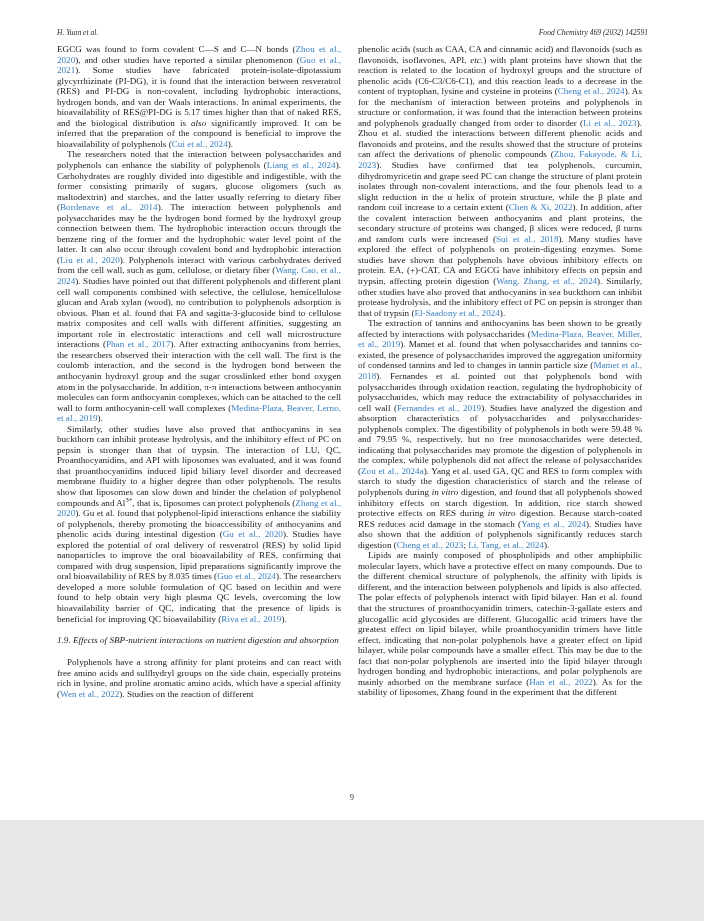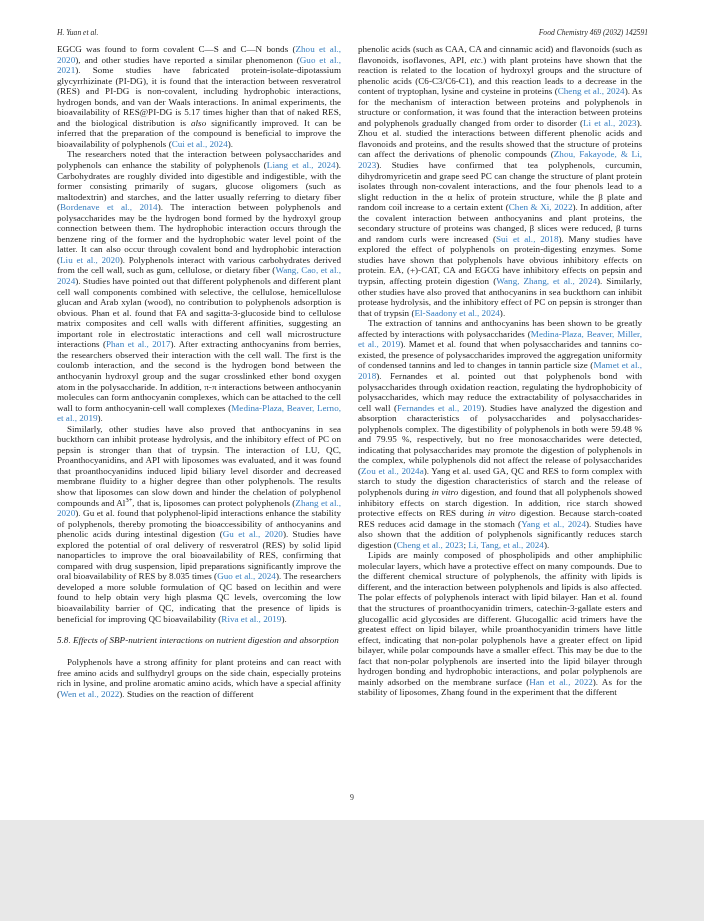--- a/index.html
+++ b/index.html
@@ -69,21 +69,21 @@
   <div class="running-header">
     <span>H. Yuan et al.</span>
     <span>Food Chemistry 469 (2032) 142591</span>
   </div>
 
   <div class="content">
     <div class="col">
         <p class="para"><span>EGCG was found to form covalent C—S and C—N bonds (</span><a class="cite" style="color: rgb(59, 128, 192);">Zhou et al., 2020</a><span>), and other studies have reported a similar phenomenon (</span><a class="cite" style="color: rgb(59, 128, 192);">Guo et al., 2021</a><span>). Some studies have fabricated protein-isolate-dipotassium glycyrrhizinate (PI-DG), it is found that the interaction between resveratrol (RES) and PI-DG is non-covalent, including hydrophobic interactions, hydrogen bonds, and van der Waals interactions. In animal experiments, the bioavailability of RES@PI-DG is 5.17 times higher than that of naked RES, and the biological distribution is </span><em>also</em><span> significantly improved. It can be inferred that the preparation of the compound is beneficial to improve the bioavailability of polyphenols (</span><a class="cite" style="color: rgb(59, 128, 192);">Cui et al., 2024</a><span>).</span></p>
         <p class="para indent"><span>The researchers noted that the interaction between polysaccharides and polyphenols can enhance the stability of polyphenols (</span><a class="cite" style="color: rgb(59, 128, 192);">Liang et al., 2024</a><span>). Carbohydrates are roughly divided into digestible and indigestible, with the former consisting primarily of sugars, glucose oligomers (such as maltodextrin) and starches, and the latter usually referring to dietary fiber (</span><a class="cite" style="color: rgb(59, 128, 192);">Bordenave et al., 2014</a><span>). The interaction between polyphenols and polysaccharides may be the hydrogen bond formed by the hydroxyl group connection between them. The hydrophobic interaction occurs through the benzene ring of the former and the hydrophobic water level point of the latter. It can also occur through covalent bond and hydrophobic interaction (</span><a class="cite" style="color: rgb(59, 128, 192);">Liu et al., 2020</a><span>). Polyphenols interact with various carbohydrates derived from the cell wall, such as gum, cellulose, or dietary fiber (</span><a class="cite" style="color: rgb(59, 128, 192);">Wang, Cao, et al., 2024</a><span>). Studies have pointed out that different polyphenols and different plant cell wall components combined with selective, the cellulose, hemicellulose glucan and Arab xylan (wood), no contribution to polyphenols adsorption is obvious. Phan et al. found that FA and sagitta-3-glucoside bind to cellulose matrix composites and cell walls with different affinities, suggesting an important role in electrostatic interactions and cell wall microstructure interactions (</span><a class="cite" style="color: rgb(59, 128, 192);">Phan et al., 2017</a><span>). After extracting anthocyanins from berries, the researchers observed their interaction with the cell wall. The first is the coulomb interaction, and the second is the hydrogen bond between the anthocyanin hydroxyl group and the sugar crosslinked ether bond oxygen atom in the polysaccharide. In addition, π-π interactions between anthocyanin molecules can form anthocyanin complexes, which can be attached to the cell wall to form anthocyanin-cell wall complexes (</span><a class="cite" style="color: rgb(59, 128, 192);">Medina-Plaza, Beaver, Lerno, et al., 2019</a><span>).</span></p>
         <p class="para indent"><span>Similarly, other studies have also proved that anthocyanins in sea buckthorn can inhibit protease hydrolysis, and the inhibitory effect of PC on pepsin is stronger than that of trypsin. The interaction of LU, QC, Proanthocyanidins, and API with liposomes was evaluated, and it was found that proanthocyanidins induced lipid biliary level disorder and decreased membrane fluidity to a higher degree than other polyphenols. The results show that liposomes can slow down and hinder the chelation of polyphenol compounds and Al</span><sup>3+</sup><span>, that is, liposomes can protect polyphenols (</span><a class="cite" style="color: rgb(59, 128, 192);">Zhang et al., 2020</a><span>). Gu et al. found that polyphenol-lipid interactions enhance the stability of polyphenols, thereby promoting the bioaccessibility of anthocyanins and phenolic acids during intestinal digestion (</span><a class="cite" style="color: rgb(59, 128, 192);">Gu et al., 2020</a><span>). Studies have explored the potential of oral delivery of resveratrol (RES) by solid lipid nanoparticles to improve the oral bioavailability of RES, confirming that compared with drug suspension, lipid preparations significantly improve the oral bioavailability of RES by 8.035 times (</span><a class="cite" style="color: rgb(59, 128, 192);">Guo et al., 2024</a><span>). The researchers developed a more soluble formulation of QC based on lecithin and were found to help obtain very high plasma QC levels, overcoming the low bioavailability barrier of QC, indicating that the presence of lipids is beneficial for improving QC bioavailability (</span><a class="cite" style="color: rgb(59, 128, 192);">Riva et al., 2019</a><span>).</span></p>
-        <h3 class="sec-heading"><em>5.8. Effects of SBP-nutrient interactions on nutrient digestion and absorption</em></h3>
+        <h3 class="sec-heading"><em>1.9. Effects of SBP-nutrient interactions on nutrient digestion and absorption</em></h3>
         <p class="para indent"><span>Polyphenols have a strong affinity for plant proteins and can react with free amino acids and sulfhydryl groups on the side chain, especially proteins rich in lysine, and proline aromatic amino acids, which have a special affinity (</span><a class="cite" style="color: rgb(59, 128, 192);">Wen et al., 2022</a><span>). Studies on the reaction of different</span></p>
       </div>
     <div class="col">
         <p class="para"><span>phenolic acids (such as CAA, CA and cinnamic acid) and flavonoids (such as flavonoids, isoflavones, API, </span><em>etc.</em><span>) with plant proteins have shown that the reaction is related to the location of hydroxyl groups and the structure of phenolic acids (C6-C3/C6-C1), and this reaction leads to a decrease in the content of tryptophan, lysine and cysteine in proteins (</span><a class="cite" style="color: rgb(59, 128, 192);">Cheng et al., 2024</a><span>). As for the mechanism of interaction between proteins and polyphenols in structure or conformation, it was found that the interaction between proteins and polyphenols gradually changed from order to disorder (</span><a class="cite" style="color: rgb(59, 128, 192);">Li et al., 2023</a><span>). Zhou et al. studied the interactions between different phenolic acids and flavonoids and proteins, and the results showed that the structure of proteins can affect the derivations of phenolic compounds (</span><a class="cite" style="color: rgb(59, 128, 192);">Zhou, Fakayode, &amp; Li, 2023</a><span>). Studies have confirmed that tea polyphenols, curcumin, dihydromyricetin and grape seed PC can change the structure of plant protein isolates through non-covalent interactions, and the four phenols lead to a slight reduction in the α helix of protein structure, while the β plate and random coil increase to a certain extent (</span><a class="cite" style="color: rgb(59, 128, 192);">Chen &amp; Xi, 2022</a><span>). In addition, after the covalent interaction between anthocyanins and plant proteins, the secondary structure of proteins was changed, β slices were reduced, β turns and random curls were increased (</span><a class="cite" style="color: rgb(59, 128, 192);">Sui et al., 2018</a><span>). Many studies have explored the effect of polyphenols on protein-digesting enzymes. Some studies have shown that polyphenols have obvious inhibitory effects on protein. EA, (+)-CAT, CA and EGCG have inhibitory effects on pepsin and trypsin, affecting protein digestion (</span><a class="cite" style="color: rgb(59, 128, 192);">Wang, Zhang, et al., 2024</a><span>). Similarly, other studies have also proved that anthocyanins in sea buckthorn can inhibit protease hydrolysis, and the inhibitory effect of PC on pepsin is stronger than that of trypsin (</span><a class="cite" style="color: rgb(59, 128, 192);">El-Saadony et al., 2024</a><span>).</span></p>
         <p class="para indent"><span>The extraction of tannins and anthocyanins has been shown to be greatly affected by interactions with polysaccharides (</span><a class="cite" style="color: rgb(59, 128, 192);">Medina-Plaza, Beaver, Miller, et al., 2019</a><span>). Mamet et al. found that when polysaccharides and tannins co-existed, the presence of polysaccharides improved the aggregation uniformity of condensed tannins and led to changes in tannin particle size (</span><a class="cite" style="color: rgb(59, 128, 192);">Mamet et al., 2018</a><span>). Fernandes et al. pointed out that polyphenols bond with polysaccharides through oxidation reaction, regulating the hydrophobicity of polysaccharides, which may reduce the extractability of polysaccharides in cell wall (</span><a class="cite" style="color: rgb(59, 128, 192);">Fernandes et al., 2019</a><span>). Studies have analyzed the digestion and absorption characteristics of polysaccharides and polysaccharides-polyphenols complex. The digestibility of polyphenols in both were 59.48 % and 79.95 %, respectively, but no free monosaccharides were detected, indicating that polysaccharides may promote the digestion of polyphenols in the complex, while polyphenols did not affect the release of polysaccharides (</span><a class="cite" style="color: rgb(59, 128, 192);">Zou et al., 2024a</a><span>). Yang et al. used GA, QC and RES to form complex with starch to study the digestion characteristics of starch and the release of polyphenols during </span><em>in vitro</em><span> digestion, and found that all polyphenols showed inhibitory effects on starch digestion. In addition, rice starch showed protective effects on RES during </span><em>in vitro</em><span> digestion. Because starch-coated RES reduces acid damage in the stomach (</span><a class="cite" style="color: rgb(59, 128, 192);">Yang et al., 2024</a><span>). Studies have also shown that the addition of polyphenols significantly reduces starch digestion (</span><a class="cite" style="color: rgb(59, 128, 192);">Cheng et al., 2023</a><span>; </span><a class="cite" style="color: rgb(59, 128, 192);">Li, Tang, et al., 2024</a><span>).</span></p>
         <p class="para indent"><span>Lipids are mainly composed of phospholipids and other amphiphilic molecular layers, which have a protective effect on many compounds. Due to the different chemical structure of polyphenols, the affinity with lipids is different, and the interaction between polyphenols and lipids is also affected. The polar effects of polyphenols interact with lipid bilayer. Han et al. found that the structures of proanthocyanidin trimers, catechin-3-gallate esters and glucogallic acid glycosides are different. Glucogallic acid trimers have the greatest effect on lipid bilayer, while proanthocyanidin trimers have little effect, indicating that non-polar polyphenols have a greater effect on lipid bilayer, while polar compounds have a smaller effect. This may be due to the fact that non-polar polyphenols are inserted into the lipid bilayer through hydrogen bonding and hydrophobic interactions, and polar polyphenols are mainly adsorbed on the membrane surface (</span><a class="cite" style="color: rgb(59, 128, 192);">Han et al., 2022</a><span>). As for the stability of liposomes, Zhang found in the experiment that the different</span></p>
       </div>
   </div>
 
   <div class="page-footer">

